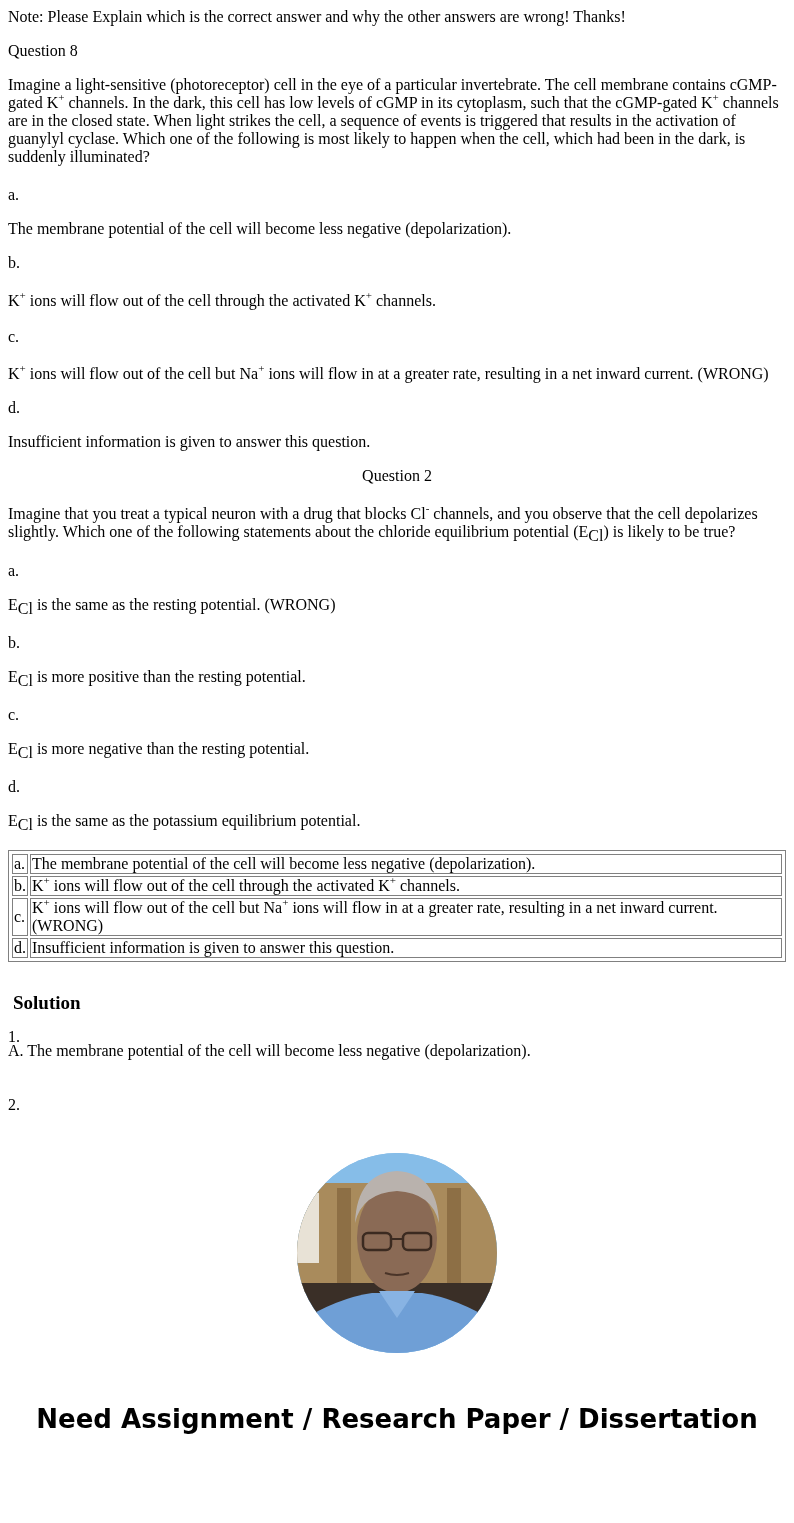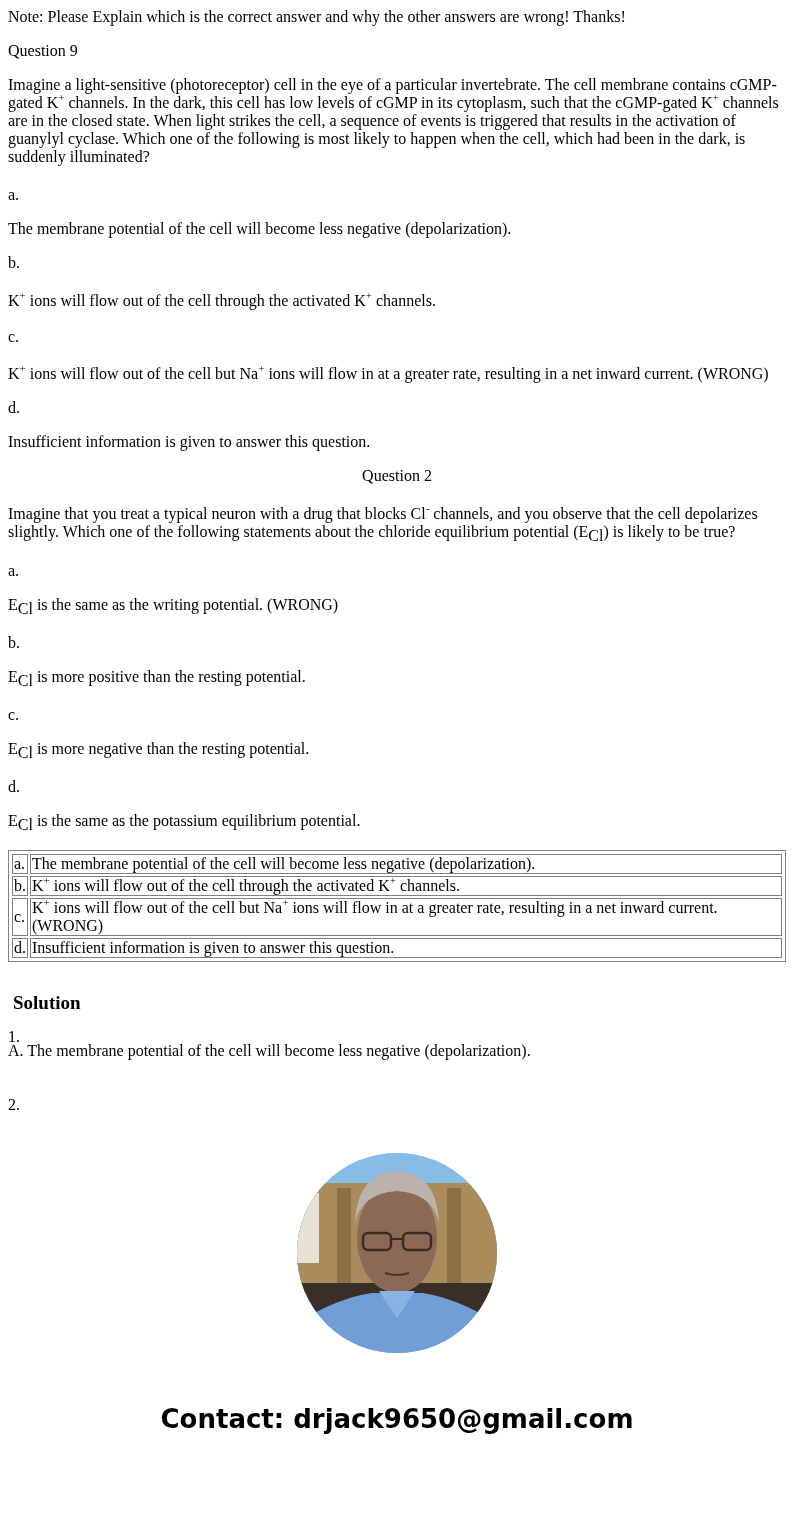--- a/index.html
+++ b/index.html
@@ -39,40 +39,40 @@
     position: absolute; left: 297px; top: 1153px; width: 200px; height: 200px;
     border-radius: 50%; overflow: hidden;
     background: #7fb7e6;
   }
 </style>
 </head>
 <body>
 
 <p class="abs" style="top:8px;"><b>Note: Please Explain which is the correct answer and why the other answers are wrong! Thanks!</b></p>
 
-<p class="abs" style="top:42px;"><b>Question 9</b></p>
+<p class="abs" style="top:42px;"><b>Question 8</b></p>
 <p class="abs" style="top:76px;"><span>Imagine a light-sensitive (photoreceptor) cell in the eye of a particular invertebrate. The cell membrane contains cGMP-gated K</span><sup>+</sup><span> channels. In the dark, this cell has low levels of cGMP in its cytoplasm, such that the cGMP-gated K</span><sup>+</sup><span> channels are in the closed state. When light strikes the cell, a sequence of events is triggered that results in the activation of guanylyl cyclase. Which one of the following is most likely to happen when the cell, which had been in the dark, is suddenly illuminated?</span></p>
 
 <p class="abs" style="top:186px;">a.</p>
 <p class="abs" style="top:220px;">The membrane potential of the cell will become less negative (depolarization).</p>
 
 <p class="abs" style="top:254px;">b.</p>
 <p class="abs" style="top:292px;"><span>K</span><sup>+</sup><span> ions will flow out of the cell through the activated K</span><sup>+</sup><span> channels.</span></p>
 
 <p class="abs" style="top:328px;">c.</p>
 <p class="abs" style="top:365px;"><span>K</span><sup>+</sup><span> ions will flow out of the cell but Na</span><sup>+</sup><span> ions will flow in at a greater rate, resulting in a net inward current. (</span><b>WRONG)</b></p>
 
 <p class="abs" style="top:399px;">d.</p>
 <p class="abs" style="top:433px;">Insufficient information is given to answer this question.</p>
 
 <p class="abs" style="top:467px;text-align:center;"><b>Question 2</b></p>
 <p class="abs" style="top:505px;"><span>Imagine that you treat a typical neuron with a drug that blocks Cl</span><sup>-</sup><span> channels, and you observe that the cell depolarizes slightly. Which one of the following statements about the chloride equilibrium potential (E</span><sub>Cl</sub><span>) is likely to be true?</span></p>
 
 <p class="abs" style="top:562px;">a.</p>
-<p class="abs" style="top:596px;"><span>E</span><sub>Cl</sub><span> is the same as the writing potential. (</span><b>WRONG)</b></p>
+<p class="abs" style="top:596px;"><span>E</span><sub>Cl</sub><span> is the same as the resting potential. (</span><b>WRONG)</b></p>
 
 <p class="abs" style="top:634px;">b.</p>
 <p class="abs" style="top:668px;"><span>E</span><sub>Cl</sub><span> is more positive than the resting potential.</span></p>
 
 <p class="abs" style="top:706px;">c.</p>
 <p class="abs" style="top:740px;"><span>E</span><sub>Cl</sub><span> is more negative than the resting potential.</span></p>
 
 <p class="abs" style="top:778px;">d.</p>
 <p class="abs" style="top:812px;"><span>E</span><sub>Cl</sub><span> is the same as the potassium equilibrium potential.</span></p>
 
@@ -115,14 +115,14 @@
     <path d="M58 70 Q60 20 100 18 Q140 20 142 70 Q135 40 100 38 Q65 40 58 70 Z" fill="#b9b2ad"></path>
     <rect x="66" y="80" width="28" height="17" rx="5" fill="none" stroke="#3b2a20" stroke-width="2.5"></rect>
     <rect x="106" y="80" width="28" height="17" rx="5" fill="none" stroke="#3b2a20" stroke-width="2.5"></rect>
     <line x1="94" y1="86" x2="106" y2="86" stroke="#3b2a20" stroke-width="2"></line>
     <path d="M88 120 Q100 124 112 120" stroke="#4a3428" stroke-width="2" fill="none"></path>
     <path d="M82 138 L100 165 L118 138 Z" fill="#88b3e3"></path>
   </svg>
 </div>
 
 <div class="promo">
-  <div>Contact: drjack9650@gmail.com</div>
+  <div>Need Assignment / Research Paper / Dissertation</div>
 </div>
 
 </body></html>

